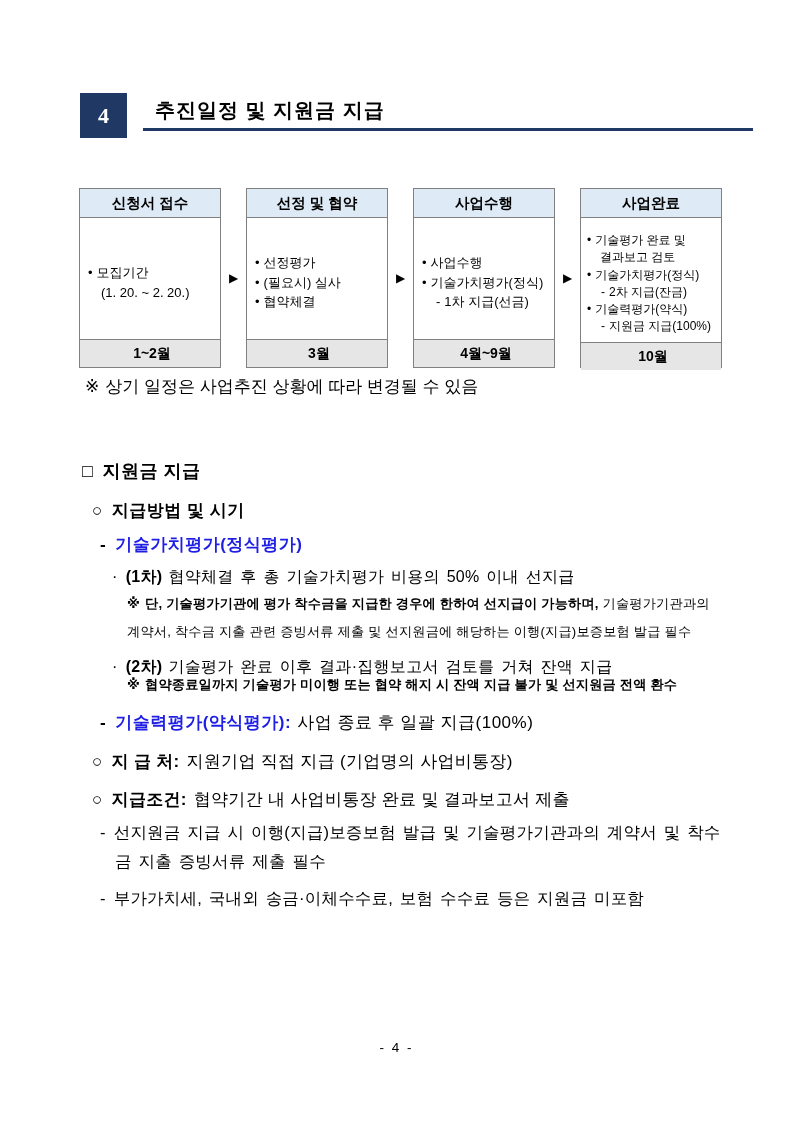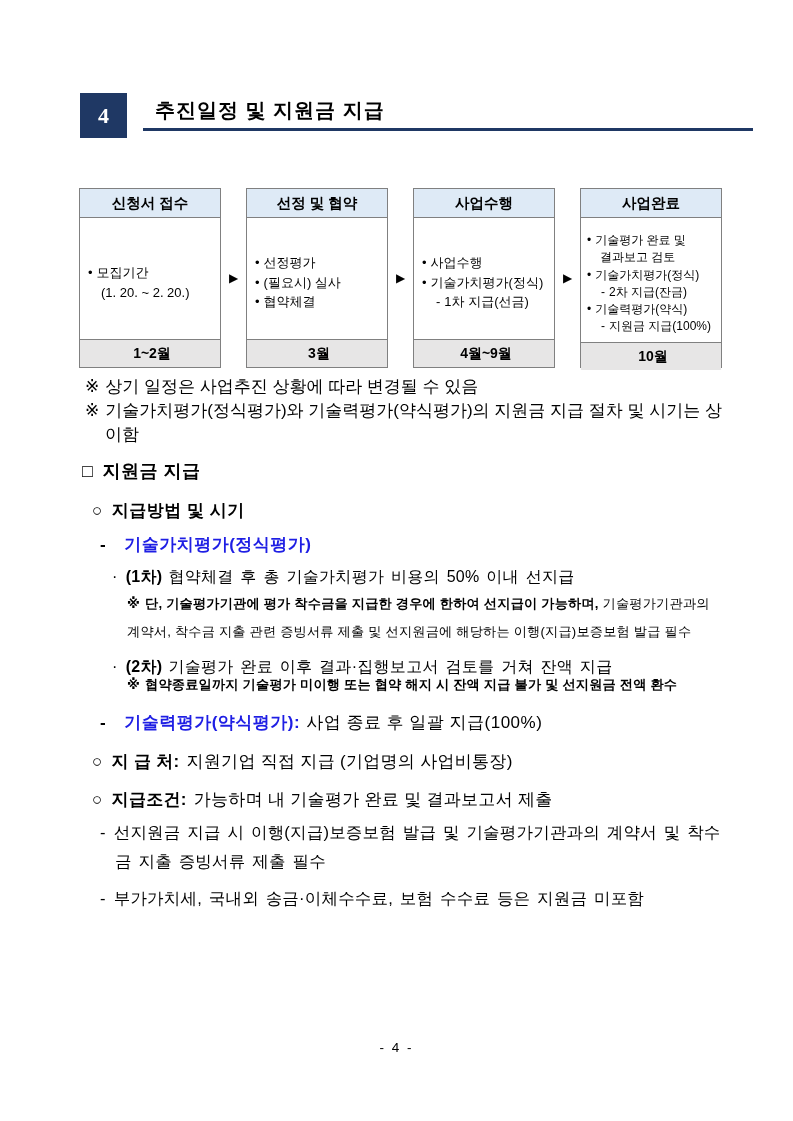--- a/index.html
+++ b/index.html
@@ -76,21 +76,21 @@
   }
 
   
   .flow-notes{left:85px;top:375px;width:650px;font-size:17px;line-height:24px;}
   .fn{padding-left:20px;text-indent:-20px;}
   .fn .m{margin-right:6px;}
 
   
   .blue-h{font-size:17px;font-weight:bold;letter-spacing:.5px;}
   .blue-h .dash{color:#000;margin-right:9px;}
-  .blue-h .lbl{color:var(--accent-blue,#1E1EE4);margin-left:9px;}
+  .blue-h .lbl{color:var(--accent-blue,#1E1EE4);}
   .blue-h .rest{font-weight:normal;color:#000;margin-left:6px;}
 
   .bullet-line{font-size:16px;letter-spacing:.3px;word-spacing:2px;}
   .bullet-line .m{margin-right:8px;}
   .bullet-line b{margin-right:6px;}
 
   .note{font-size:13.2px;line-height:28px;letter-spacing:.2px;}
   .note .m{margin-right:5px;font-weight:bold;}
   .note-block{width:592px;}
 
@@ -163,21 +163,20 @@
         <div class="bl"><span class="m">•</span><span>기술력평가(약식)</span></div>
         <div class="bl sub"><span class="m">-</span><span>지원금 지급(100%)</span></div>
       </div>
       <div class="bp">10월</div>
     </div>
 
   </div>
 
   <div class="abs flow-notes">
     <div class="fn"><span class="m">※</span><span>상기 일정은 사업추진 상황에 따라 변경될 수 있음</span></div>
-    <div class="fn"><span class="m">※</span><span>기술가치평가(정식평가)와 기술력평가(약식평가)의 지원금 지급 절차 및 시기는 상이함</span></div>
   </div>
 
   <div class="abs h2" style="left:82px;top:459px;">
     <span class="mk">□</span><span>지원금 지급</span>
   </div>
 
   <div class="abs h3" style="left:92px;top:499px;">
     <span class="mk">○</span><span>지급방법 및 시기</span>
   </div>
 
@@ -203,21 +202,21 @@
 
   <div class="abs blue-h" style="left:100px;top:711px;">
     <span class="dash">-</span><span class="lbl">기술력평가(약식평가):</span><span class="rest">사업 종료 후 일괄 지급(100%)</span>
   </div>
 
   <div class="abs kv" style="left:92px;top:750px;">
     <span class="mk">○</span><span class="lbl">지 급 처:</span><span>지원기업 직접 지급 (기업명의 사업비통장)</span>
   </div>
 
   <div class="abs kv" style="left:92px;top:788px;">
-    <span class="mk">○</span><span class="lbl">지급조건:</span><span>가능하며 내 기술평가 완료 및 결과보고서 제출</span>
+    <span class="mk">○</span><span class="lbl">지급조건:</span><span>협약기간 내 사업비통장 완료 및 결과보고서 제출</span>
   </div>
 
   <div class="abs extra" style="left:100px;top:884px;width:640px;">
     <span class="dash">-</span><span>부가가치세, 국내외 송금·이체수수료, 보험 수수료 등은 지원금 미포함</span>
   </div>
 
   <div class="abs extra" style="left:100px;top:818px;width:615px;">
     <span class="dash">-</span><span>선지원금 지급 시 이행(지급)보증보험 발급 및 기술평가기관과의 계약서 및 착수금 지출 증빙서류 제출 필수</span>
   </div>
 

